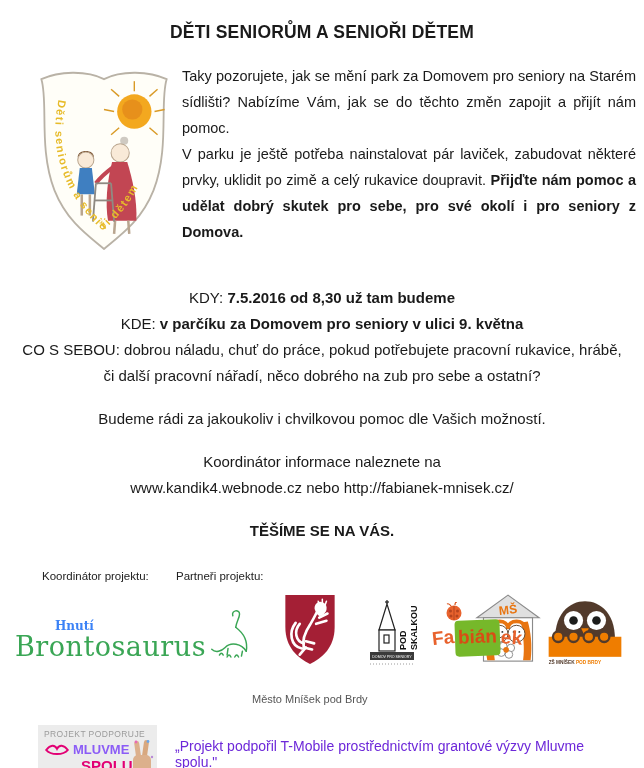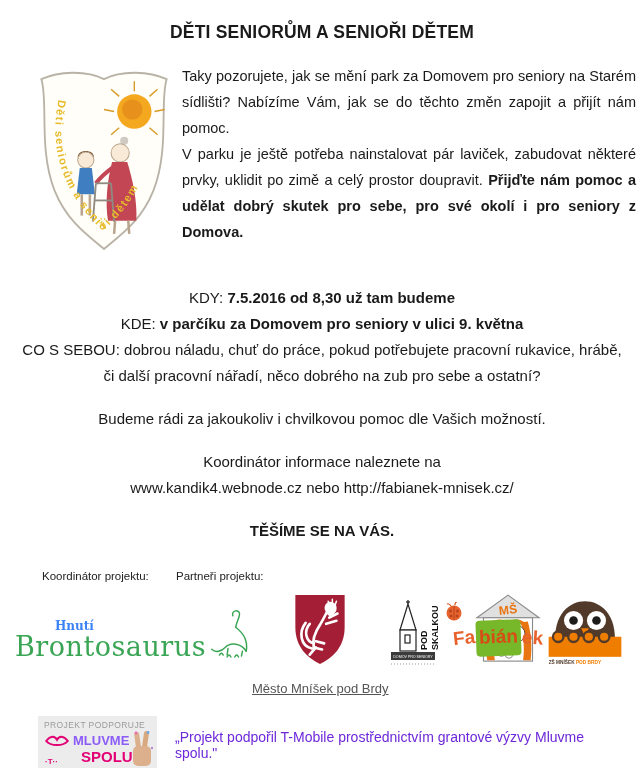--- a/index.html
+++ b/index.html
@@ -26,21 +26,21 @@
   .logos-row { display:flex; justify-content:space-between; align-items:flex-start; padding:10px 15px 0 15px; }
   .logo-block { text-align:center; }
 
   
   .brontosaurus { display:flex; align-items:flex-end; margin-top:14px; }
   .bronto-text { position:relative; padding-top:12px; }
   .bronto-sub { position:absolute; top:0; left:40px; font-family:"DejaVu Serif", serif; font-weight:bold; color:#3b82f6; font-size:12px; }
   .bronto-name { font-family:"DejaVu Serif", serif; color:#3aa655; font-size:27px; letter-spacing:.5px; }
 
   
-  .mnisek-caption { margin-top:9px; font-size:13px; color:#555; white-space:nowrap;text-decoration:underline; }
+  .mnisek-caption { margin-top:21px; font-size:11px; color:#555; white-space:nowrap; }
 
   
   .fabianek { position:relative; margin-top:14px; width:86px; height:60px; }
   .fab-row { position:absolute; left:0; top:14px; display:flex; align-items:center; font-weight:bold; font-size:19px; color:#e8622d; }
   .fab-box { background:#76b82a; border-radius:4px; padding:6px 3px 8px 3px; margin:0 1px; color:#d84d15; transform:rotate(-2deg); }
   .fab-fa { transform:rotate(-6deg); display:inline-block; }
   .fab-ek { transform:rotate(4deg); display:inline-block; }
   .fab-ladybug { position:absolute; right:8px; top:-4px; }
 
   .bottom-row { display:flex; align-items:flex-start; margin-top:20px; padding-left:38px; padding-right:20px; }
@@ -99,21 +99,21 @@
         <defs>
             <path id="arcText" d="M30,36 C20,85 34,130 74,166 C114,132 130,85 120,36" fill="none"></path>
           </defs>
         <text font-size="11" font-weight="bold" fill="#e7bb2a" letter-spacing="1.5" font-family="Liberation Sans, sans-serif">
           <textPath href="#arcText">Děti seniorům a senioři dětem</textPath>
         </text>
       </svg>
     </div>
     <div class="intro">
       <p><span>Taky pozorujete, jak se mění park za Domovem pro seniory na Starém sídlišti? Nabízíme Vám, jak se do těchto změn zapojit a přijít nám pomoc.</span></p>
-      <p><span>V parku je ještě potřeba nainstalovat pár laviček, zabudovat některé prvky, uklidit po zimě a celý prostor doupravit. </span><strong>Přijďte nám pomoc a udělat dobrý skutek pro sebe, pro své okolí i pro seniory z Domova.</strong></p>
+      <p><span>V parku je ještě potřeba nainstalovat pár laviček, zabudovat některé prvky, uklidit po zimě a celý rukavice doupravit. </span><strong>Přijďte nám pomoc a udělat dobrý skutek pro sebe, pro své okolí i pro seniory z Domova.</strong></p>
     </div>
   </div>
 
   <div class="center-block">
     <div><span>KDY: </span><strong>7.5.2016 od 8,30 už tam budeme</strong></div>
     <div><span>KDE: </span><strong>v parčíku za Domovem pro seniory v ulici 9. května</strong></div>
     <div class="wrapline">CO S SEBOU: dobrou náladu, chuť do práce, pokud potřebujete pracovní rukavice, hrábě, či další pracovní nářadí, něco dobrého na zub pro sebe a ostatní?</div>
     <div class="gap"></div>
     <div>Budeme rádi za jakoukoliv i chvilkovou pomoc dle Vašich možností.</div>
     <div class="gap"></div>

